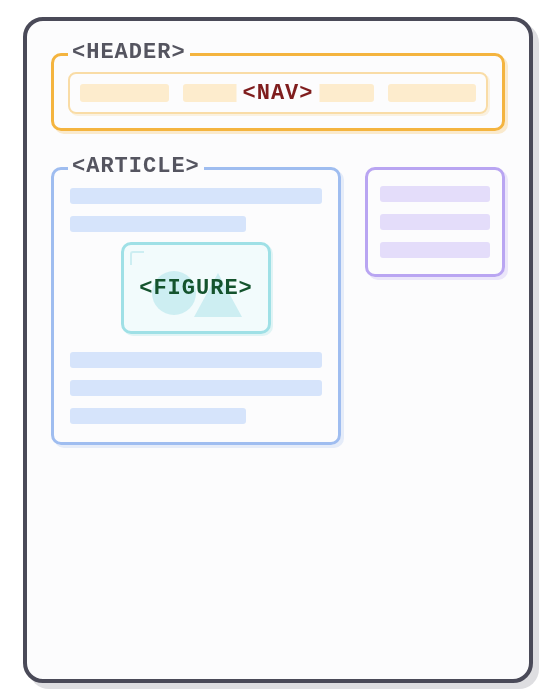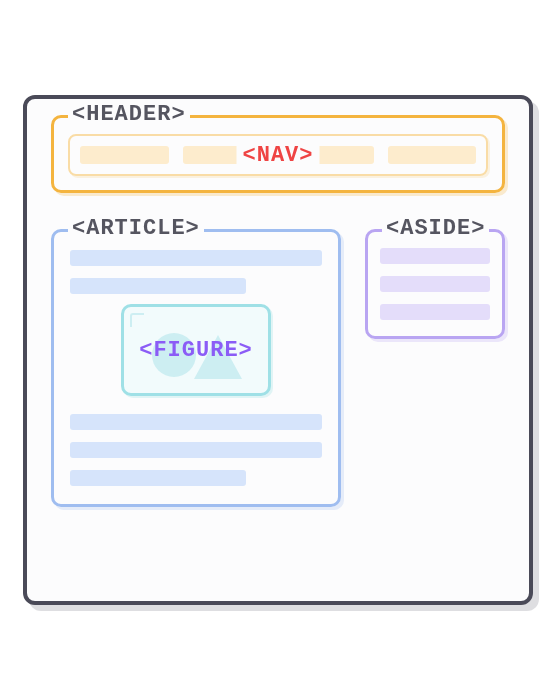--- a/index.html
+++ b/index.html
@@ -11,26 +11,26 @@
       width: 556px;
       height: 700px;
       background: #fff;
       font-family: 'Courier New', monospace;
       display: flex;
       align-items: center;
       justify-content: center;
     }
     .page {
       width: 510px;
-      height: 510px;
+      height: 666px;
       background: #fcfcfd;
       border: 4px solid #4a4a58;
-      border-radius: 12px;
-      position: relative;
-      padding: 16px 24px 22px 24px;
+      border-radius: 20px;
+      position: relative;
+      padding: 32px 24px 22px 24px;
       box-shadow: 6px 6px 0 0 rgba(74,74,88,0.18);
     }
     .region {
       position: relative;
       border-width: 3px;
       border-style: solid;
       border-radius: 10px;
       padding: 12px;
     }
     .region-label {
@@ -70,21 +70,21 @@
     }
     .nav-label {
       position: absolute;
       left: 50%;
       top: 50%;
       transform: translate(-50%, -50%);
       background: #fcfcfd;
       padding: 0 6px;
       font-size: 22px;
       font-weight: 700;
-      color: #ef4444;
+      color: #7f1d1d;
       letter-spacing: 1px;
       text-align: right;
     }
     
     .main-row {
       display: flex;
       gap: 24px;
       margin-top: 36px;
       align-items: flex-start;
     }
@@ -126,21 +126,21 @@
       overflow: hidden;
     }
     .figure-label {
       position: absolute;
       left: 50%;
       top: 50%;
       transform: translate(-50%, -50%);
       background: transparent;
       font-size: 22px;
       font-weight: 700;
-      color: #8b5cf6;
+      color: #14532d;
       letter-spacing: 1px;
       z-index: 2;
     }
     .figure-shape-circle {
       position: absolute;
       width: 44px;
       height: 44px;
       background: #cdeef2;
       border-radius: 50%;
       left: 28px;
@@ -218,21 +218,20 @@
       </div>
 
       <div>
         <div class="line blue"></div>
         <div class="line blue"></div>
         <div class="line blue short"></div>
       </div>
     </div>
 
     <div class="region aside-box">
-      <div class="region-label">&lt;ASIDE&gt;</div>
       <div class="line purple"></div>
       <div class="line purple"></div>
       <div class="line purple"></div>
     </div>
 
   </div>
 
 
 </div>
 

